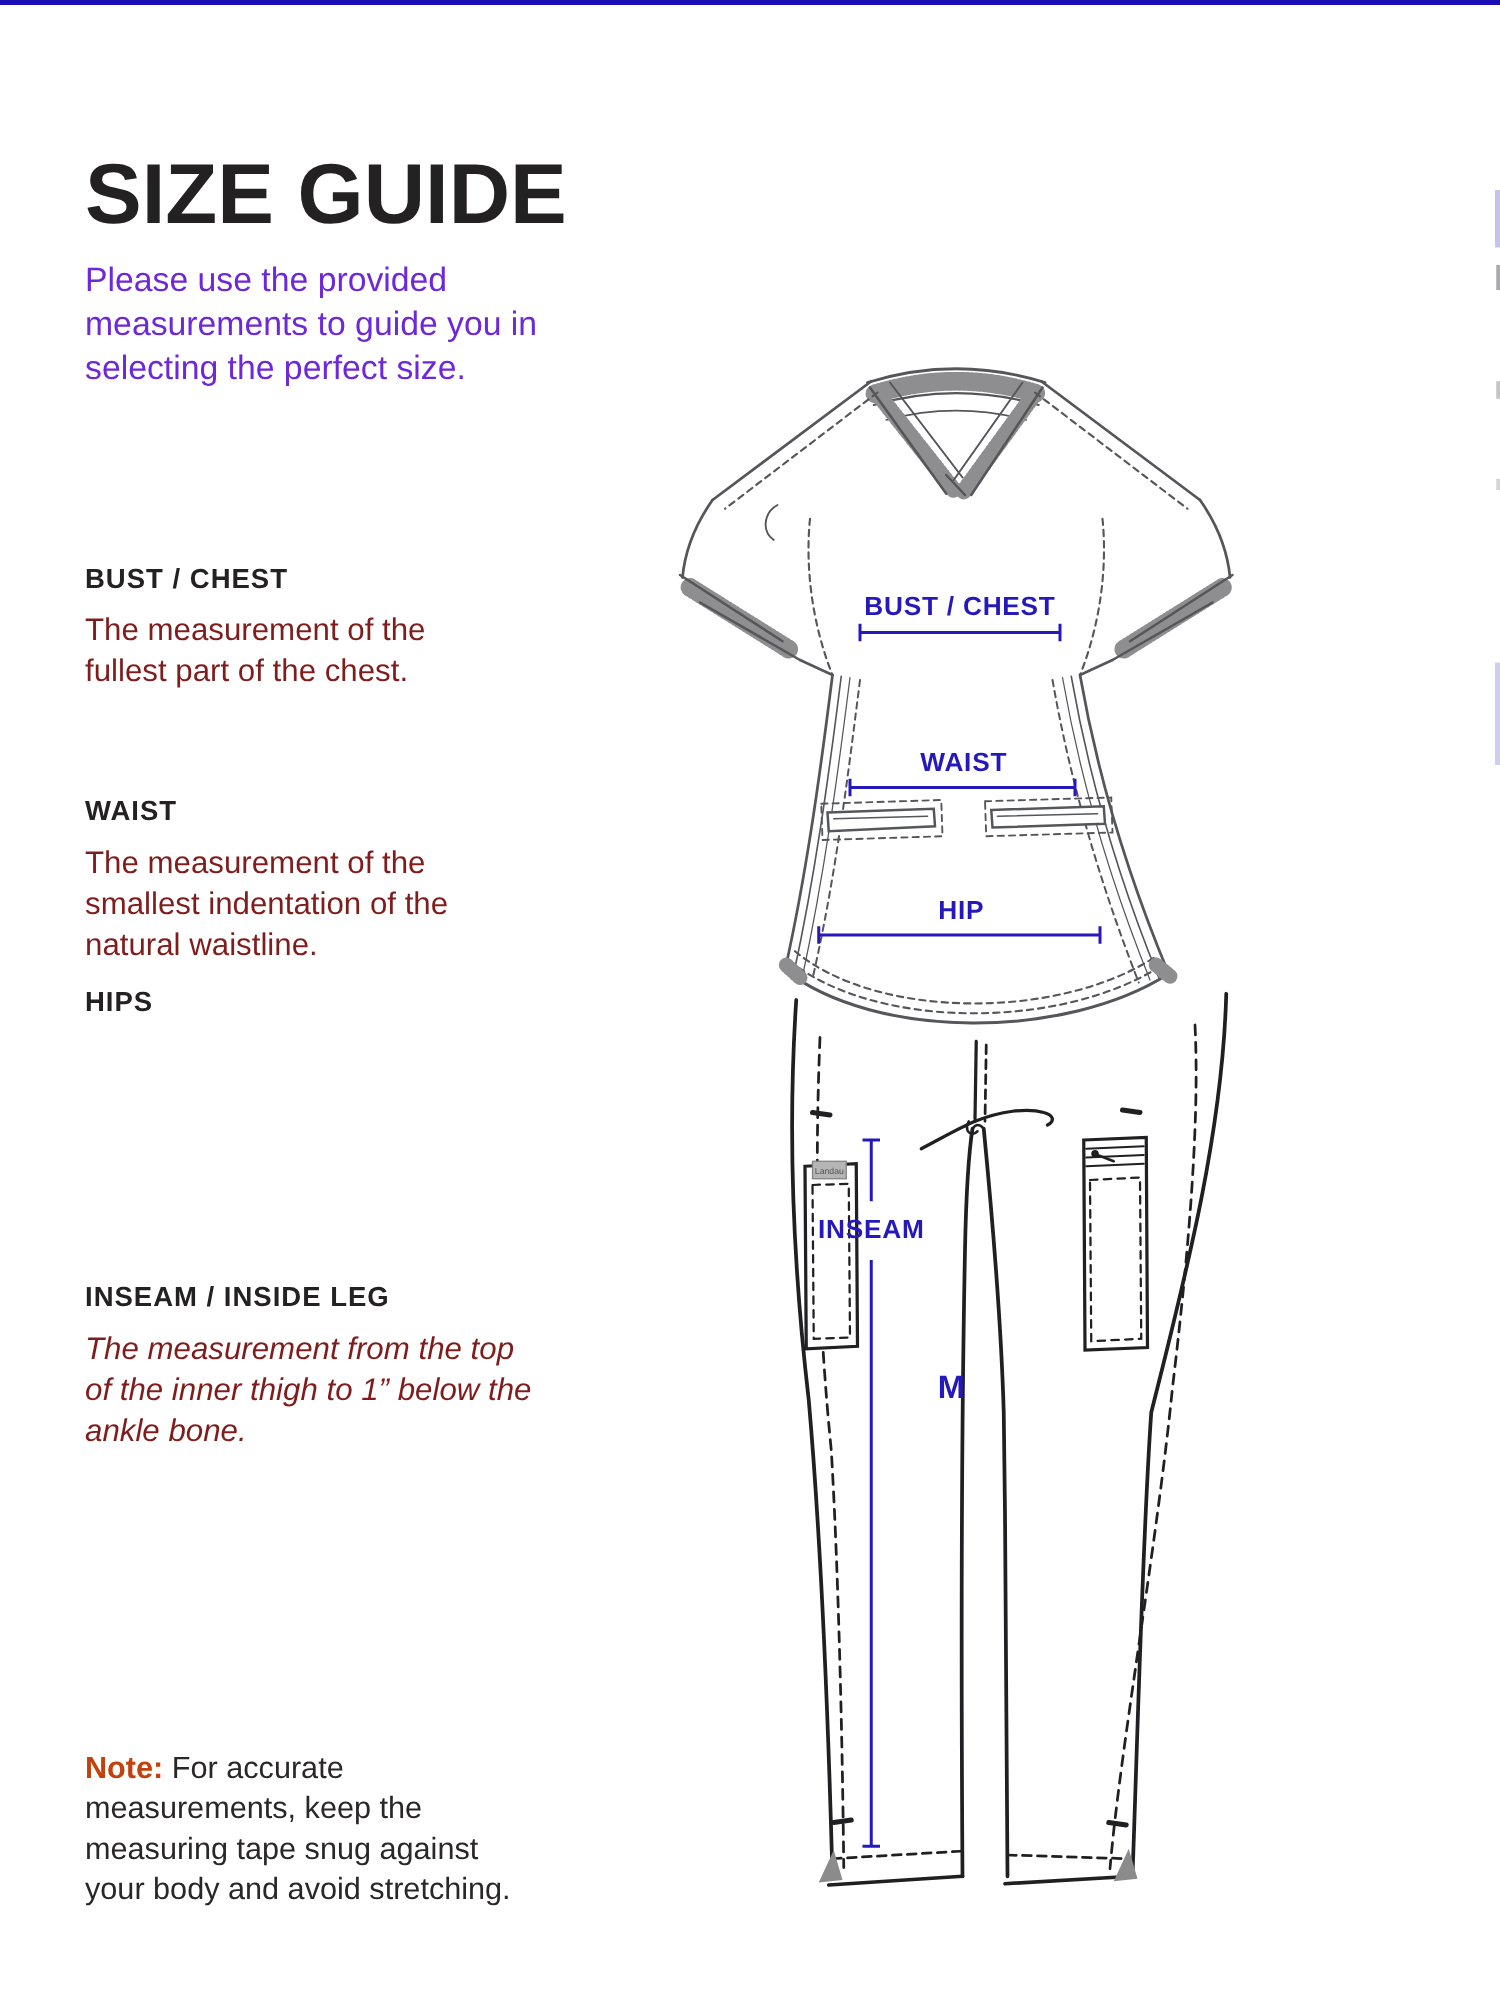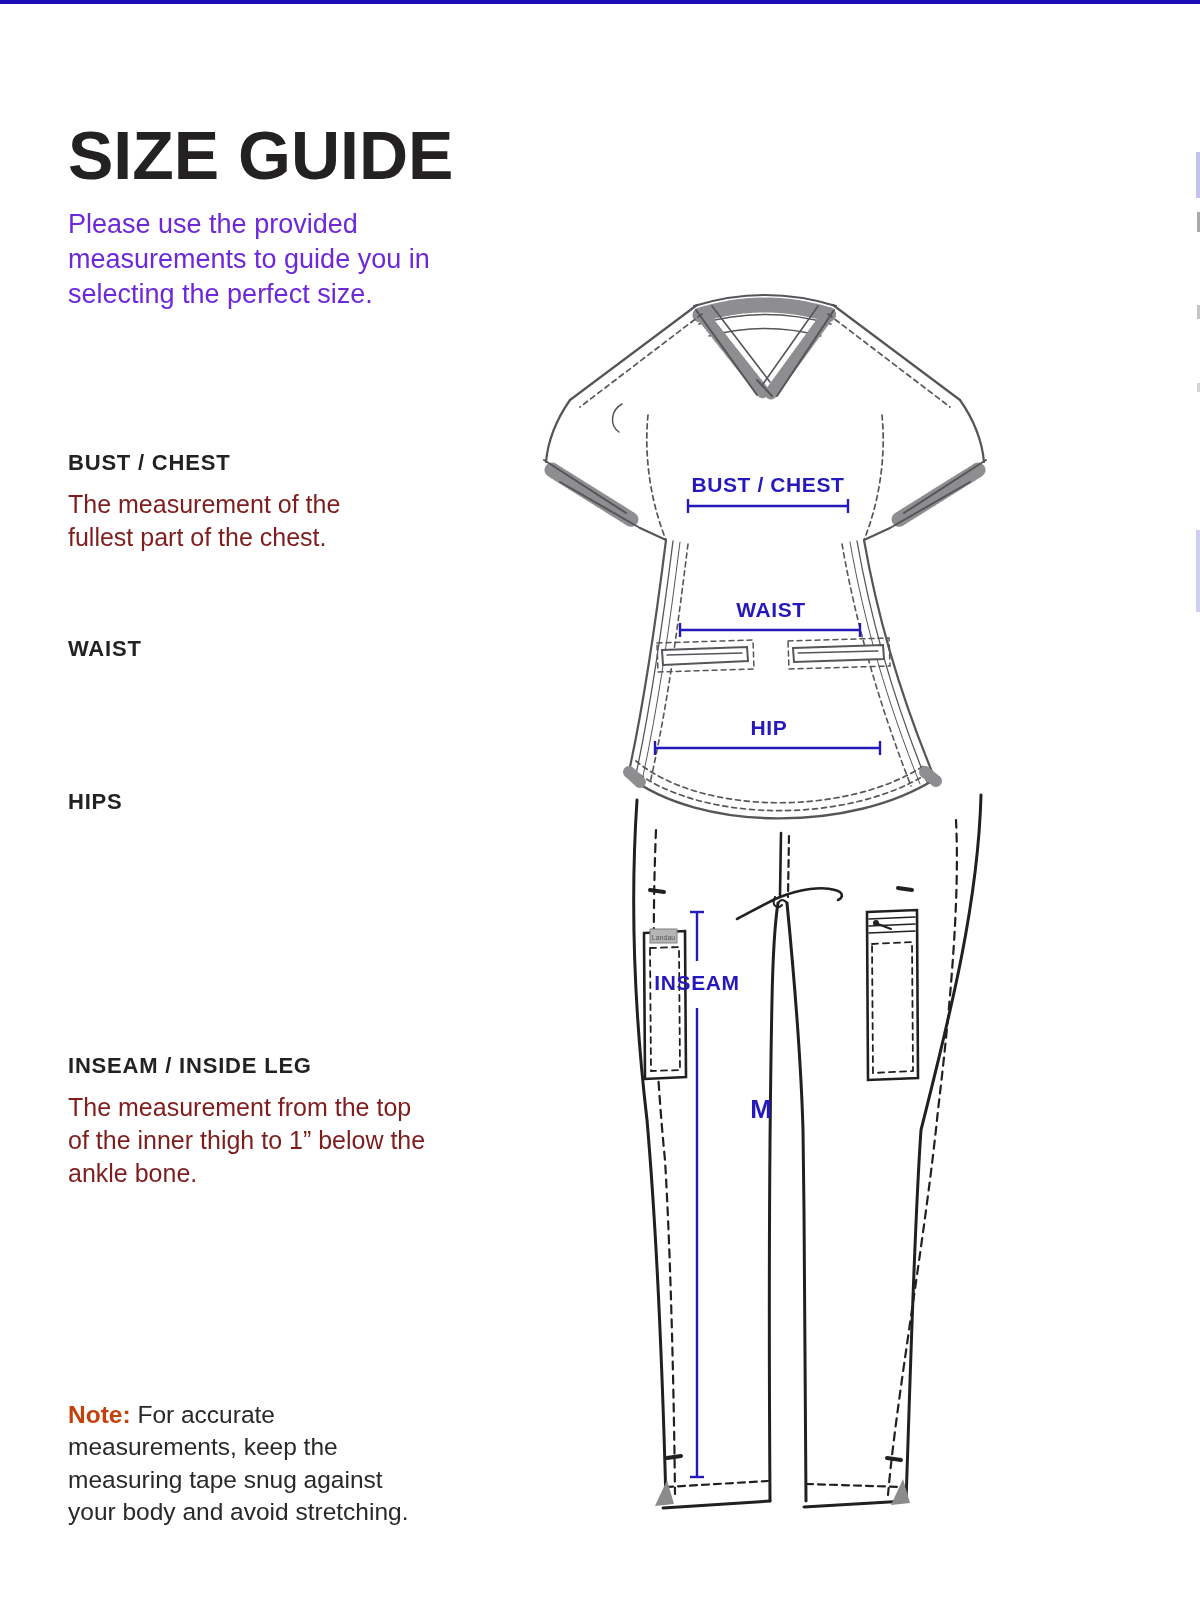--- a/index.html
+++ b/index.html
@@ -17,21 +17,21 @@
     font-size:27px;line-height:35px;color:#6d28d9;
   }
   .section{position:absolute;left:68px;}
   .section h3{
     margin:0 0 12px 0;font-size:22px;font-weight:bold;letter-spacing:0.8px;color:#242122;
   }
   .section p{margin:0;font-size:25px;line-height:33px;color:#7f1d1d;}
   .sec-bust{top:450px;} .sec-bust p{width:340px;}
   .sec-waist{top:636px;} .sec-waist p{width:350px;}
   .sec-hips{top:789px;} .sec-hips p{width:425px;}
-  .sec-inseam{top:1025px;margin-top:28px;} .sec-inseam p{width:365px;}
+  .sec-inseam{top:1025px;} .sec-inseam p{width:365px;font-style:italic;}
   .note{
     position:absolute;left:68px;top:1374px;width:360px;
     font-size:24.5px;line-height:32.5px;color:#2a2728;
   }
   .note b{font-weight:bold;color:#c2410c;}
   .diagram{position:absolute;left:530px;top:270px;width:480px;height:1260px;}
   svg text{font-family:"Liberation Sans", sans-serif;}
   .blue-label{fill:#2619bb;font-weight:bold;font-size:21px;letter-spacing:0.6px;}
   .blue-size{fill:#2619bb;font-weight:bold;font-size:26px;}
   .edge-art{position:absolute;opacity:0.85;}
@@ -45,20 +45,21 @@
 
 <p class="intro">Please use the provided measurements to guide you in selecting the perfect size.</p>
 
 <div class="section sec-bust">
   <h3>BUST / CHEST</h3>
   <p>The measurement of the fullest part of the chest.</p>
 </div>
 
 <div class="section sec-waist">
   <h3>WAIST</h3>
+  <p>The measurement of the smallest indentation of the natural waistline.</p>
 </div>
 
 <div class="section sec-hips">
   <h3>HIPS</h3>
 </div>
 
 <div class="section sec-inseam">
   <h3>INSEAM / INSIDE LEG</h3>
   <p>The measurement from the top of the inner thigh to 1” below the ankle bone.</p>
 </div>

